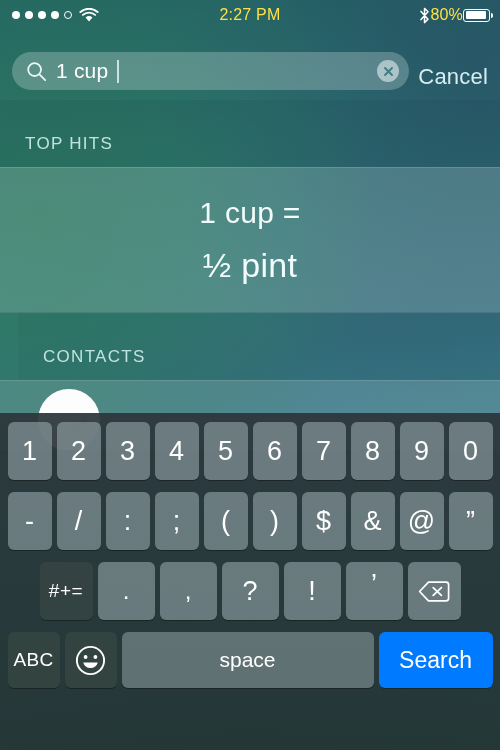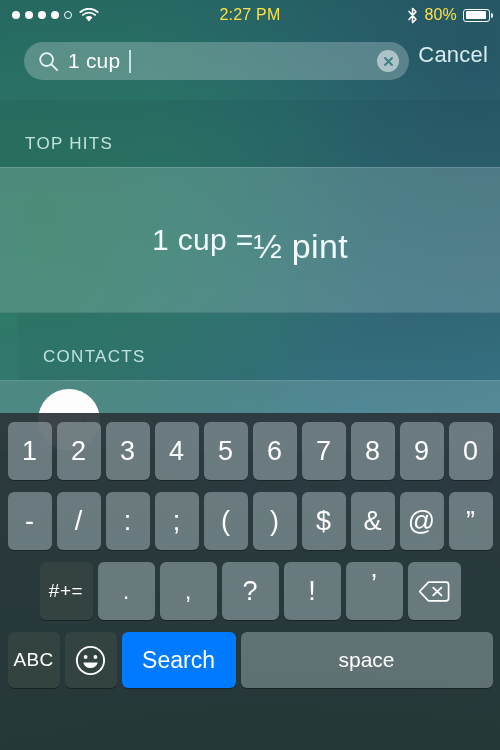--- a/index.html
+++ b/index.html
@@ -28,29 +28,29 @@
   #statusbar{
     position:absolute; top:0; left:0; right:0; height:30px;
     display:flex; align-items:center; color:#fde047;
     font-size:16px; letter-spacing:.2px; z-index:6;
   }
   #sb-left{ display:flex; align-items:center; gap:7px; padding-left:12px; }
   .dots{ display:flex; align-items:center; gap:5px; }
   .dot{ width:8px; height:8px; border-radius:50%; background:#fff; }
   .dot.hollow{ background:transparent; border:1.4px solid #fff; width:8px; height:8px; }
   #sb-center{ position:absolute; left:0; right:0; text-align:center; font-size:16px; font-weight:400; }
-  #sb-right{ margin-left:auto; display:flex; align-items:center; gap:6px; padding-right:10px; }
+  #sb-right{ margin-left:auto; display:flex; align-items:center; padding-right:10px; }
   .battery{ position:relative; width:27px; height:13px; border:1.4px solid #fff; border-radius:3px; }
   .battery .lvl{ position:absolute; top:1.5px; left:1.5px; bottom:1.5px; width:78%; background:#fff; border-radius:1px; }
   .battery .nub{ position:absolute; right:-4px; top:3.5px; width:2.5px; height:5px; background:#fff; border-radius:0 2px 2px 0; }
 
   
   #searchrow{
-    position:absolute; top:42px; left:12px; right:0; height:48px;
-    display:flex; align-items:flex-start; padding:0 12px; z-index:6;
+    position:absolute; top:42px; left:0; right:0; height:48px;
+    display:flex; align-items:flex-end; padding:0 12px; z-index:6;
   }
   #searchfield{
     flex:1; height:38px; border-radius:19px;
     background:rgba(235,245,245,.26);
     display:flex; align-items:center; padding:0 10px 0 14px; position:relative;
   }
   #search-text-wrap{ display:flex; align-items:center; flex:1; gap:9px; }
   #search-value{ color:#fff; font-size:21px; letter-spacing:.2px; }
   #caret{ width:2px; height:23px; background:#dff0f2; opacity:.85; }
   #clear-btn{
@@ -66,21 +66,21 @@
     height:67px; display:flex; align-items:flex-end;
     padding:0 8px 13px 25px;
     color:#bfe3e1; font-size:17px; letter-spacing:1.3px;
     background:rgba(18,52,60,.10);
   }
   #tophits-card{
     height:146px;
     background:rgba(225,238,238,.18);
     border-top:1px solid rgba(232,244,244,.16);
     border-bottom:1px solid rgba(18,50,58,.14);
-    display:flex; flex-direction:row; align-items:center; justify-content:center;
+    display:flex; flex-direction:column; align-items:center; justify-content:center;
     color:#f2fbfc;
   }
   #conv-line1{ font-size:30px; font-weight:300; letter-spacing:.3px; line-height:1.25; }
   #conv-line2{ font-size:34px; font-weight:300; letter-spacing:.3px; line-height:1.25; margin-top:12px; }
   #contacts-head{ background:rgba(18,52,60,.06);margin-left:18px; }
   #contacts-card{
     height:70px; background:rgba(225,238,238,.16);
     border-top:1px solid rgba(232,244,244,.14);
     position:relative; overflow:hidden;
   }
@@ -293,16 +293,16 @@
   <div class="krow" id="row-bottom">
     <div class="key dark" id="key-abc">ABC</div>
     <div class="key dark" id="key-emoji">
       <svg width="33" height="33" viewBox="0 0 33 33">
         <circle cx="16.5" cy="16.5" r="13.6" stroke="#fff" stroke-width="1.9" fill="none"></circle>
         <circle cx="11.6" cy="13.0" r="1.9" fill="#fff"></circle>
         <circle cx="21.4" cy="13.0" r="1.9" fill="#fff"></circle>
         <path d="M9.2 18.4 a7.6 7.6 0 0 0 14.6 0 Z" fill="#fff"></path>
       </svg>
     </div>
+    <div class="key" id="key-space">space</div>
     <div class="key" id="key-search">Search</div>
-    <div class="key" id="key-space">space</div>
   </div>
 </div>
 
 </body></html>

